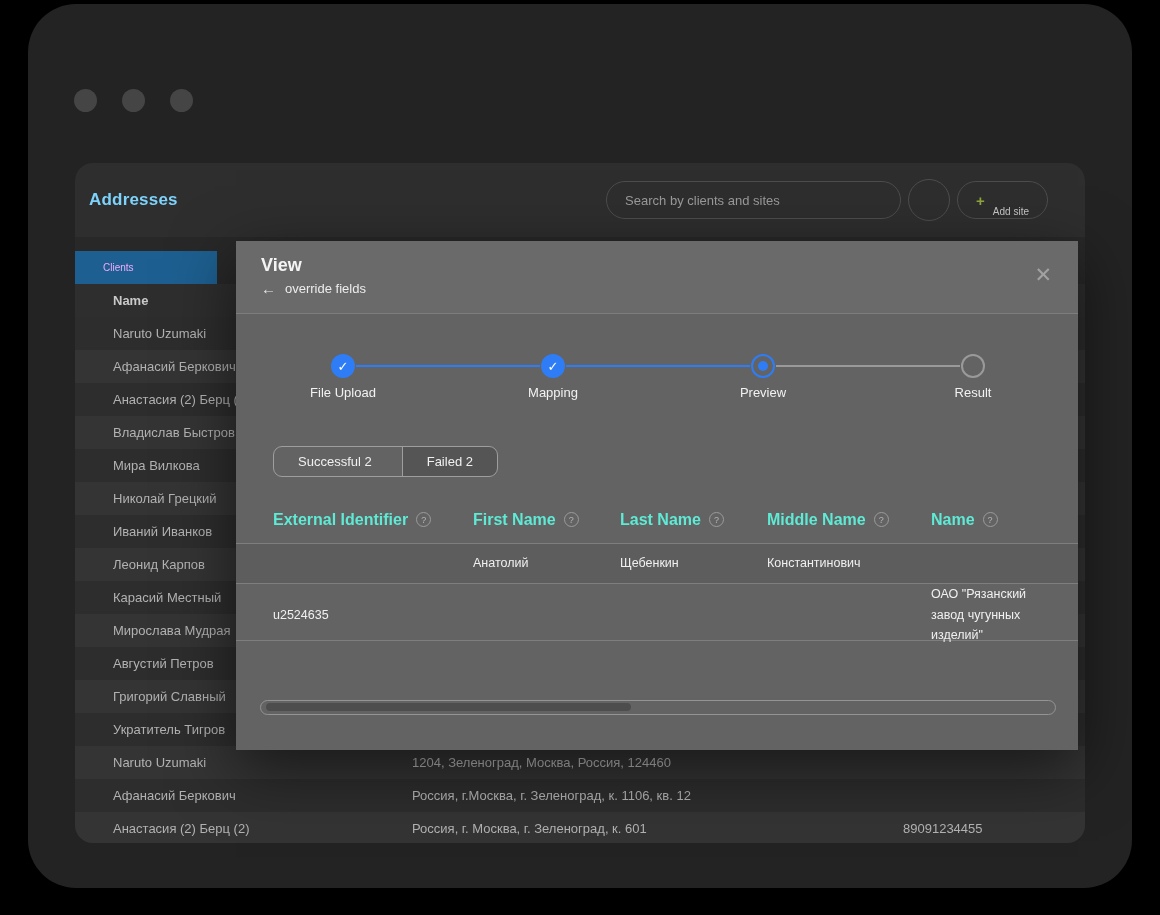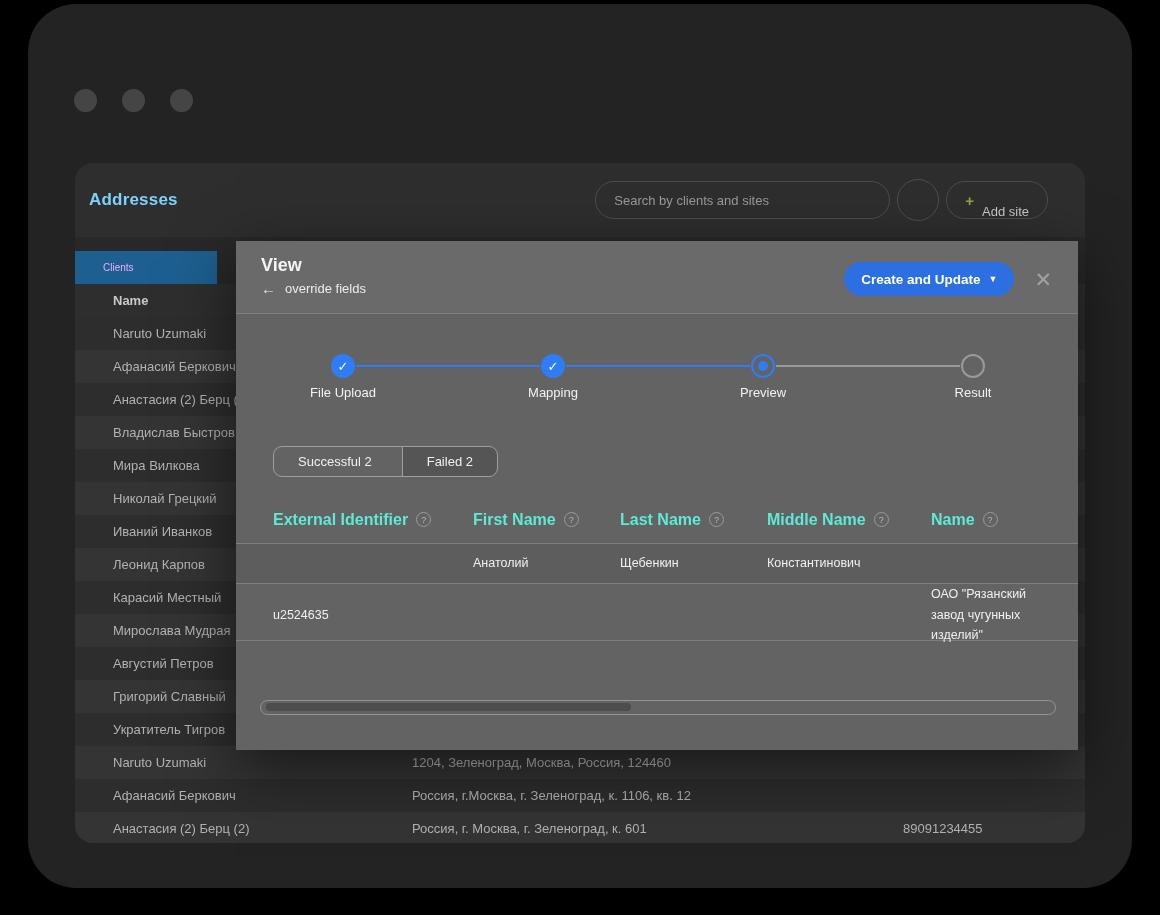--- a/index.html
+++ b/index.html
@@ -19,21 +19,21 @@
   .page-title { font-size:17px; font-weight:bold; color:#7dd3fc; letter-spacing:.2px; }
   .titlebar-right { margin-left:auto; display:flex; align-items:center; gap:7px; }
   .search-pill { width:295px; height:38px; border:1px solid #4d4d4d; border-radius:19px;
                  display:flex; align-items:center; padding:0 18px; background:transparent; }
   .search-pill span { font-size:13px; color:#9a9a9a; }
   .circle-btn { width:42px; height:42px; border:1px solid #4d4d4d; border-radius:50%;
                 background:transparent; }
   .addsite-pill { height:38px; border:1px solid #4d4d4d; border-radius:19px;
                   display:flex; align-items:center; gap:8px; padding:0 18px; }
   .addsite-plus { color:#8fa63d; font-size:15px; font-weight:bold; }
-  .addsite-label { color:#c7c7c7; font-size:13px;margin-top:22px; }
+  .addsite-label { color:#c7c7c7; font-size:10px;margin-top:22px; }
 
   .tabstrip { height:47px; background:#282828; position:relative; }
   .clients-tab { position:absolute; left:0; bottom:0; width:142px; height:33px;
                  background:#1d5f90; display:flex; align-items:center; padding-left:28px; }
   .clients-tab span { color:#f0abfc; font-size:10px; }
 
   .namehdr { height:33px; display:flex; align-items:center; padding-left:38px;
              font-size:13px; font-weight:bold; color:#c9c9c9; }
   .bgrow { height:33px; display:grid; grid-template-columns:299px 491px 1fr;
            align-items:center; padding-left:38px; background:#2d2d2d; }
@@ -213,24 +213,20 @@
   </div>
 
   <div class="modal">
     <div class="modal-header">
       <div class="modal-title">View</div>
       <div class="modal-crumb">
         <span class="crumb-arrow">←</span>
         <span class="crumb-text">override fields</span>
       </div>
       <div class="modal-actions">
-        <button class="cta-btn">
-          <span>Create and Update</span>
-          <span class="cta-caret">▼</span>
-        </button>
         <span class="close-x">✕</span>
       </div>
     </div>
 
     <div class="stepper">
       <div class="connector blue" style="left:119px; width:184px;"></div>
       <div class="connector blue" style="left:329px; width:184px;"></div>
       <div class="connector gray" style="left:539px; width:184px;"></div>
       <div class="step done" style="left:1px;">
         <div class="dot">

